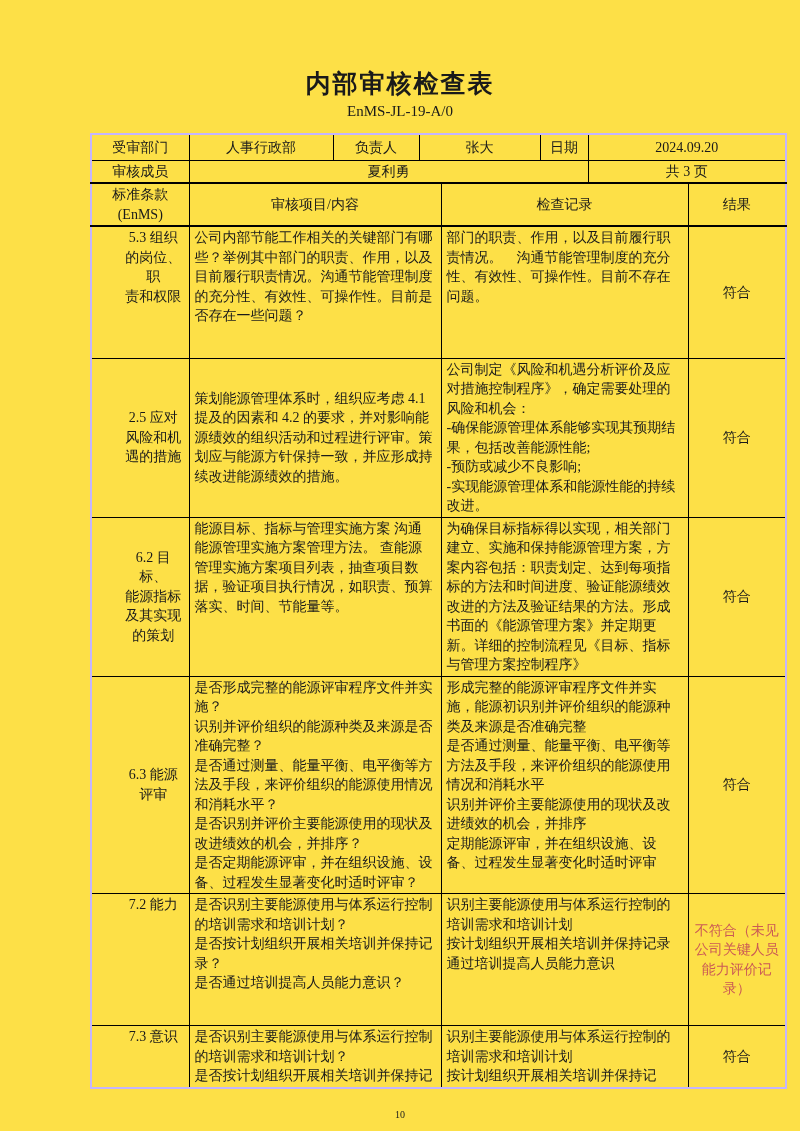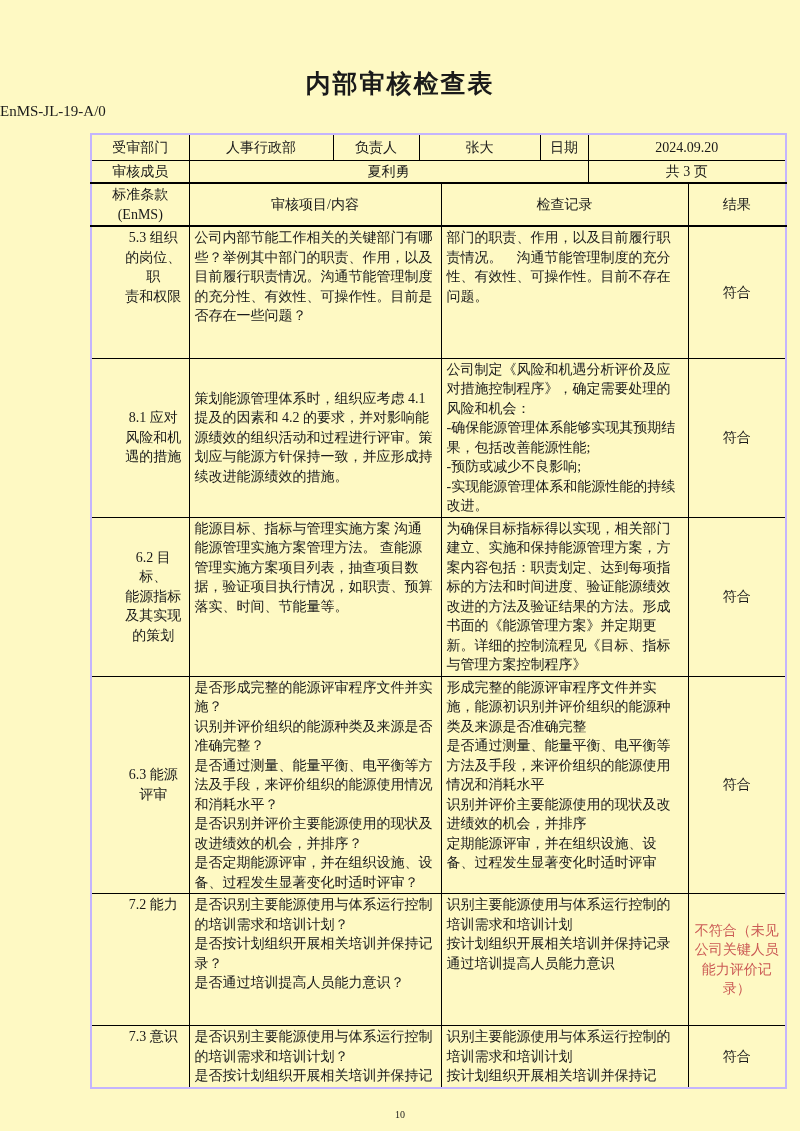--- a/index.html
+++ b/index.html
@@ -1,27 +1,27 @@
 <!DOCTYPE html>
 <html style="--fail-color: #cb5a55;"><head>
 <meta charset="utf-8">
 <style>
   html,body { margin:0; padding:0; background:#e8e8e8; }
   .page {
     position:relative; width:800px; height:1131px; margin:0 auto;
-    background:#fef9c3; overflow:hidden;
+    background:#fde047; overflow:hidden;
     font-family:"Liberation Serif","DejaVu Serif",serif;
     color:#1a1a1a;
   }
   .title {
     margin:70px 0 0 0; text-align:center;
     font-size:25px; font-weight:bold; line-height:28px; letter-spacing:2px;
   }
   .doc-code {
-    margin-top:4px; text-align:left; 
+    margin-top:4px; text-align:center; 
     font-size:15px; line-height:18px;
   }
   table.main {
     border-collapse:collapse; table-layout:fixed;
     width:695px; margin:13px 0 0 90px;
     border:2px solid #c4b5fd;
   }
   td {
     border:1px solid #000;
     padding:1px 5px;
@@ -87,21 +87,21 @@
     <tr style="height:132px">
       <td class="clause pw">5.3 组织
 的岗位、职
 责和权限</td>
       <td colspan="3" class="pw">公司内部节能工作相关的关键部门有哪些？举例其中部门的职责、作用，以及目前履行职责情况。沟通节能管理制度的充分性、有效性、可操作性。目前是否存在一些问题？</td>
       <td colspan="3" class="pw">部门的职责、作用，以及目前履行职责情况。　沟通节能管理制度的充分性、有效性、可操作性。目前不存在问题。</td>
       <td class="result">符合</td>
     </tr>
 
     <tr style="height:149px">
-      <td class="clause pw vm">8.1 应对
+      <td class="clause pw vm">2.5 应对
 风险和机
 遇的措施</td>
       <td colspan="3" class="pw vm">策划能源管理体系时，组织应考虑 4.1 提及的因素和 4.2 的要求，并对影响能源绩效的组织活动和过程进行评审。策划应与能源方针保持一致，并应形成持续改进能源绩效的措施。</td>
       <td colspan="3" class="pw">公司制定《风险和机遇分析评价及应对措施控制程序》，确定需要处理的风险和机会：
 -确保能源管理体系能够实现其预期结果，包括改善能源性能;
 -预防或减少不良影响;
 -实现能源管理体系和能源性能的持续改进。</td>
       <td class="result">符合</td>
     </tr>
 

